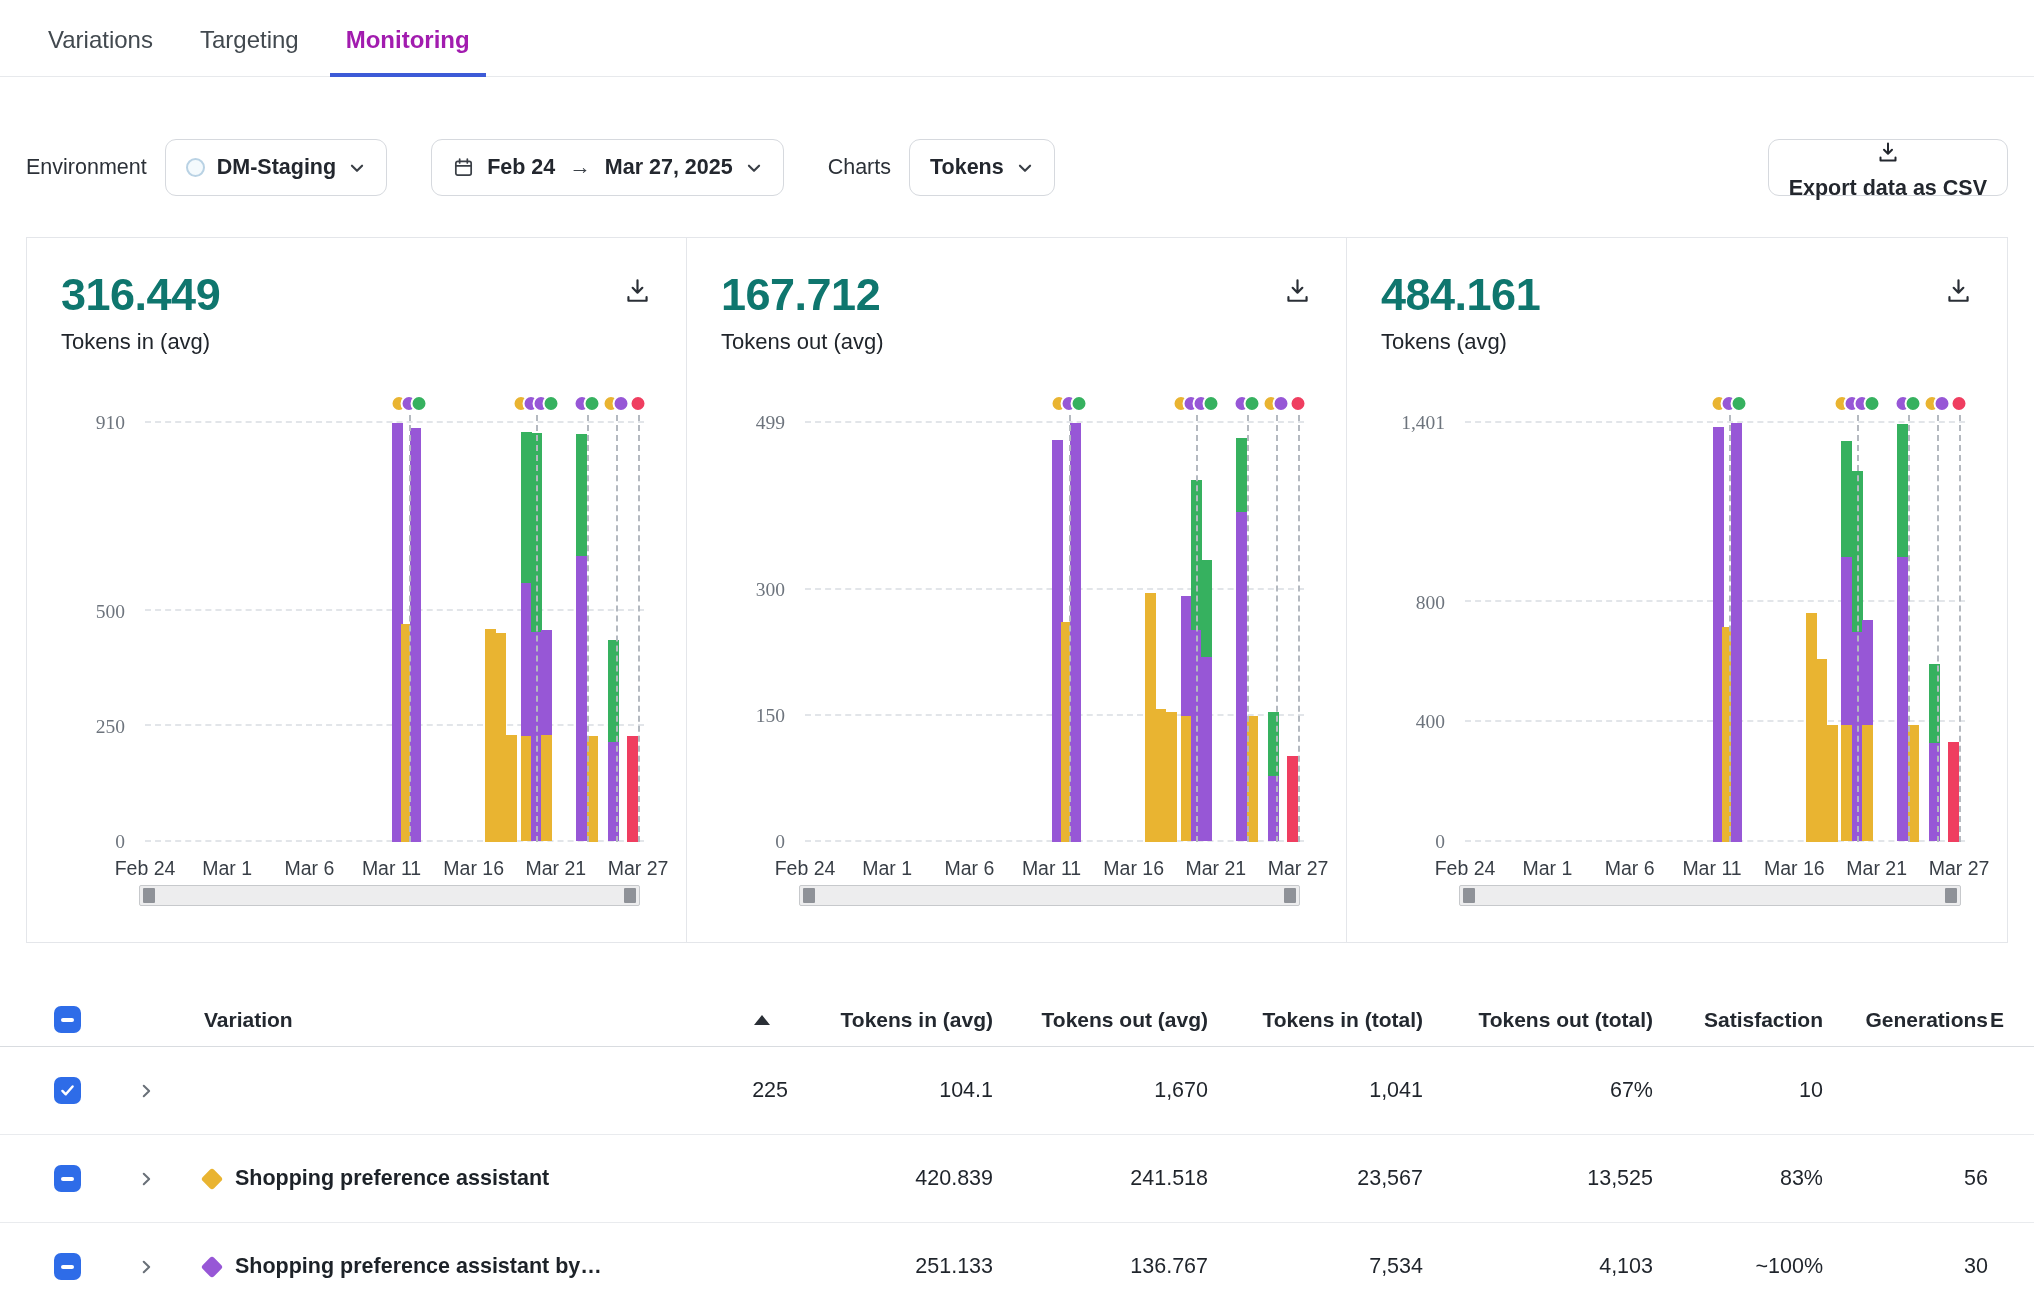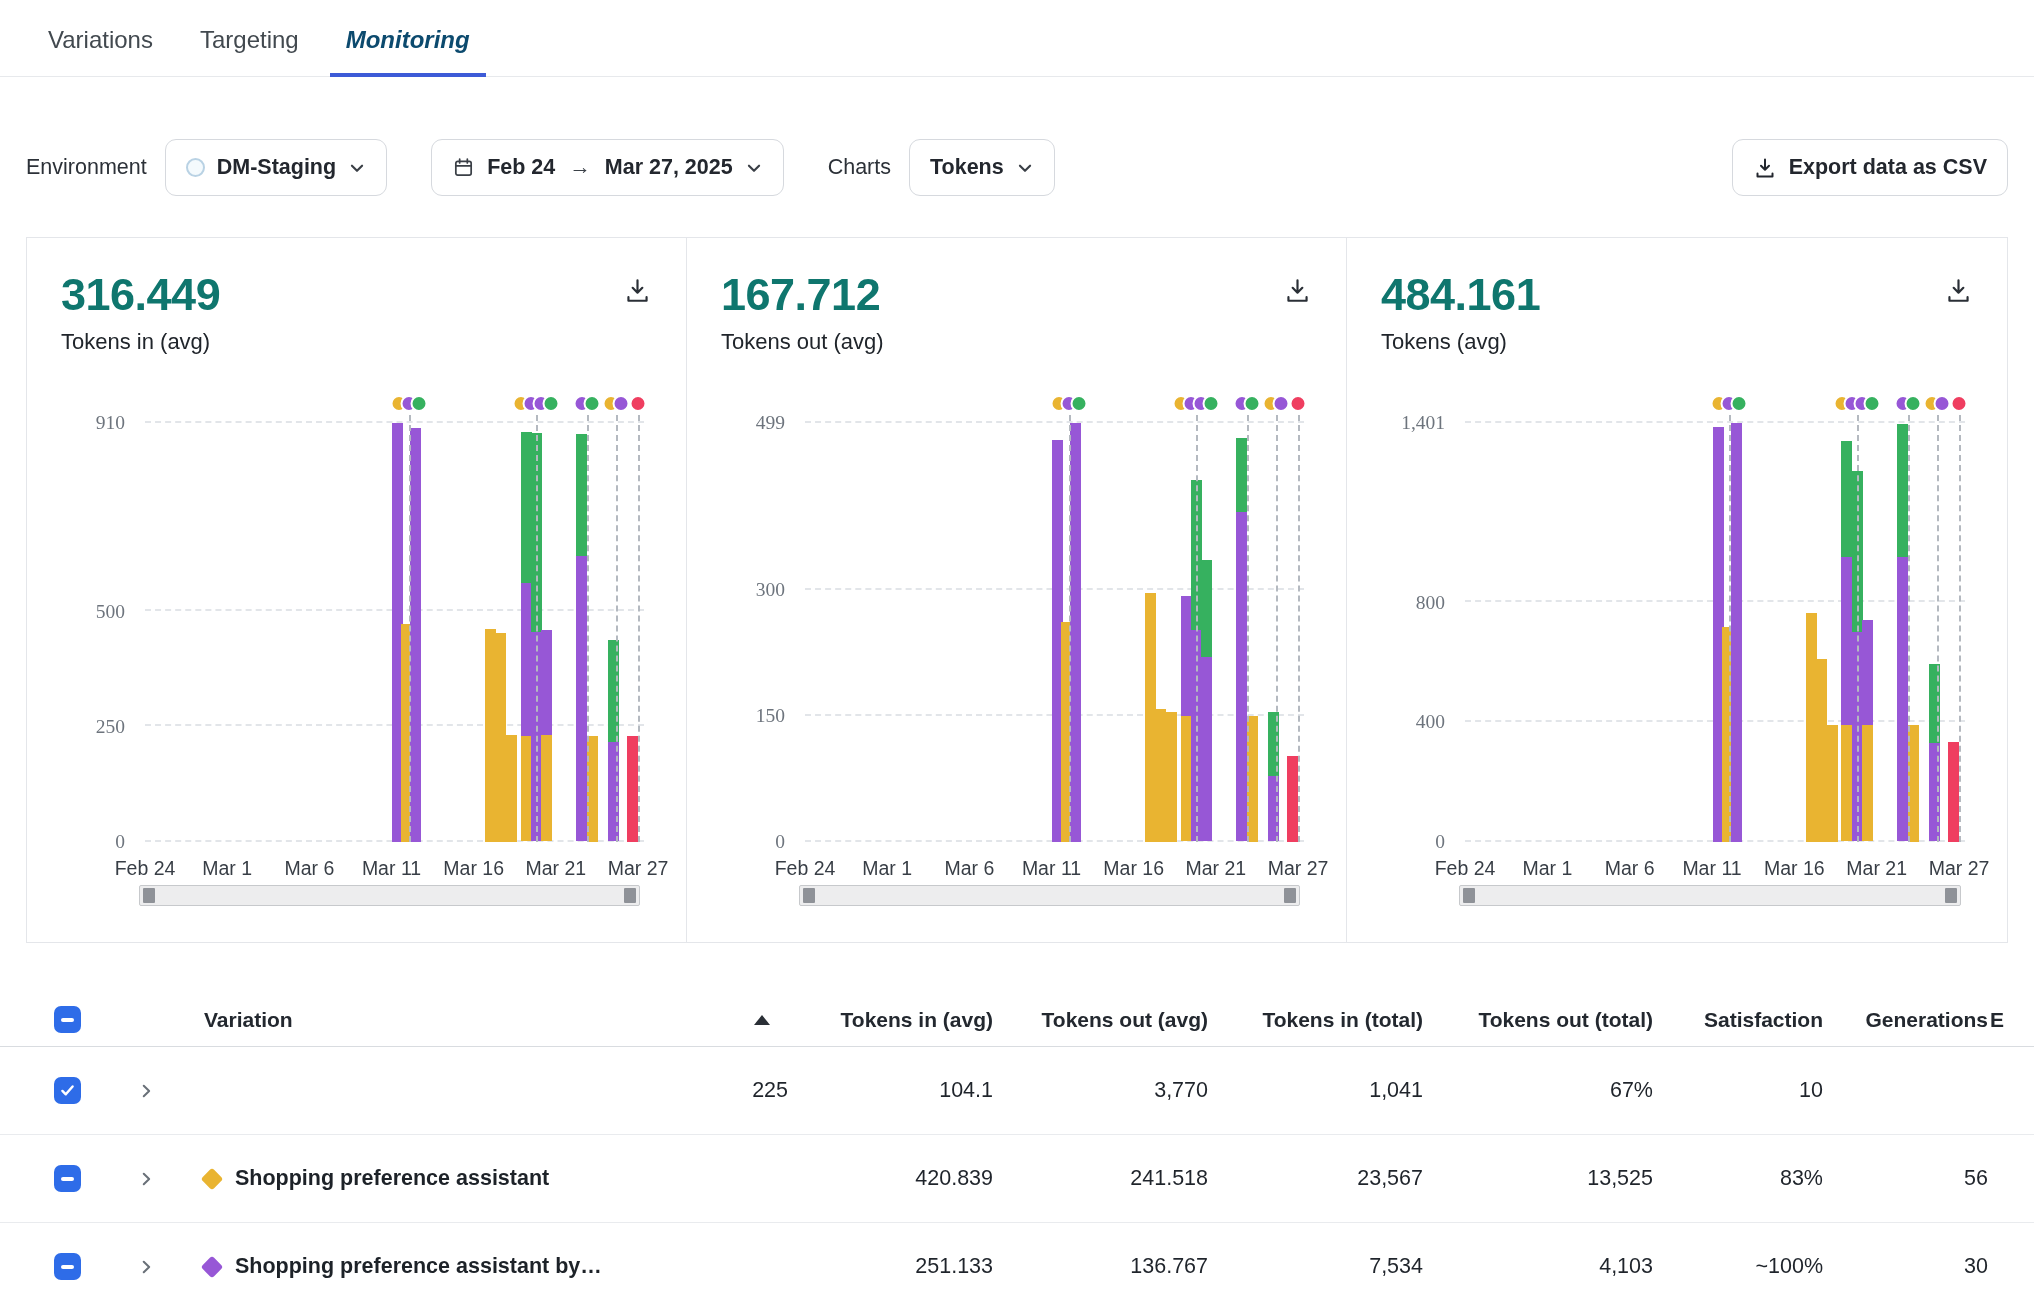--- a/index.html
+++ b/index.html
@@ -6,35 +6,35 @@
   html,body { margin:0; padding:0; background:#fff; }
   body {
     width:2034px; height:1310px; overflow:hidden;
     font-family:"Liberation Sans", sans-serif;
     color:#1f242b;
   }
 
   
   .tabs { display:flex; gap:47px; padding:26px 26px 0 48px; border-bottom:1px solid #e7e9ec; }
   .tab { padding-bottom:22px; font-size:24px; color:#42494f; position:relative; cursor:pointer; }
-  .tab.active { color:#0c4a6e; font-weight:700;font-style:italic; }
+  .tab.active { color:#a21caf; font-weight:700; }
   .tab.active::after { content:""; position:absolute; left:-16px; right:-16px; bottom:-1px; height:4px; background:#3d5bd7; }
 
   
   .toolbar { display:flex; align-items:center; margin:62px 26px 0; }
   .tb-label { font-size:21.5px; color:#2c3138; }
   .btn {
     display:flex; align-items:center; gap:12px; height:57px; padding:0 20px;
     border:1.5px solid #d6d9de; border-radius:11px; background:#fff;
     font-family:inherit; font-size:21.5px; font-weight:700; color:#23272e; cursor:pointer;
   }
   .env-circle { width:19px; height:19px; border-radius:50%; border:2px solid #b9d2e4; background:#f4fafd; flex:none; }
   .arrow-glyph { font-weight:400; color:#3b4148; padding:0 2px; }
   .ml18 { margin-left:18px; } .ml44 { margin-left:44px; }
-  .export { margin-left:auto; }
+  .export { margin-left:auto;flex-direction:column; }
   svg.icon { flex:none; }
 
   
   .cards { display:grid; grid-template-columns:1fr 1fr 1fr; margin:41px 26px 0; border:1px solid #e4e6ea; }
   .card { height:704px; padding:28px 34px 0; border-right:1px solid #e4e6ea; background:#fff; position:relative; }
   .card:last-child { border-right:none; }
   .card-head { display:flex; justify-content:space-between; align-items:flex-start; padding-top:4px; }
   .metric { font-size:45px; font-weight:700; color:#0f766e; letter-spacing:-0.5px; line-height:1.1; }
   .metric-label { font-size:22px; color:#20252b; margin-top:9px; }
   .dl { margin-top:6px; cursor:pointer; }
@@ -480,21 +480,21 @@
             </svg>
           </div>
         </div>
         <div class="cell chev-cell">
           <svg width="18" height="18" viewBox="0 0 16 16">
             <path d="M6 3.3l4.8 4.7L6 12.7" fill="none" stroke="#697078" stroke-width="1.8" stroke-linecap="round" stroke-linejoin="round"></path>
           </svg>
         </div>
         <div class="cell num">225</div>
         <div class="cell num">104.1</div>
-        <div class="cell num">3,770</div>
+        <div class="cell num">1,670</div>
         <div class="cell num">1,041</div>
         <div class="cell num">67%</div>
         <div class="cell num">10</div>
         <div class="cell"></div>
       </div>
       <div class="t-row t-data">
         <div class="cell">
           <div class="cb">
             <span class="cb-minus"></span>
           </div>

